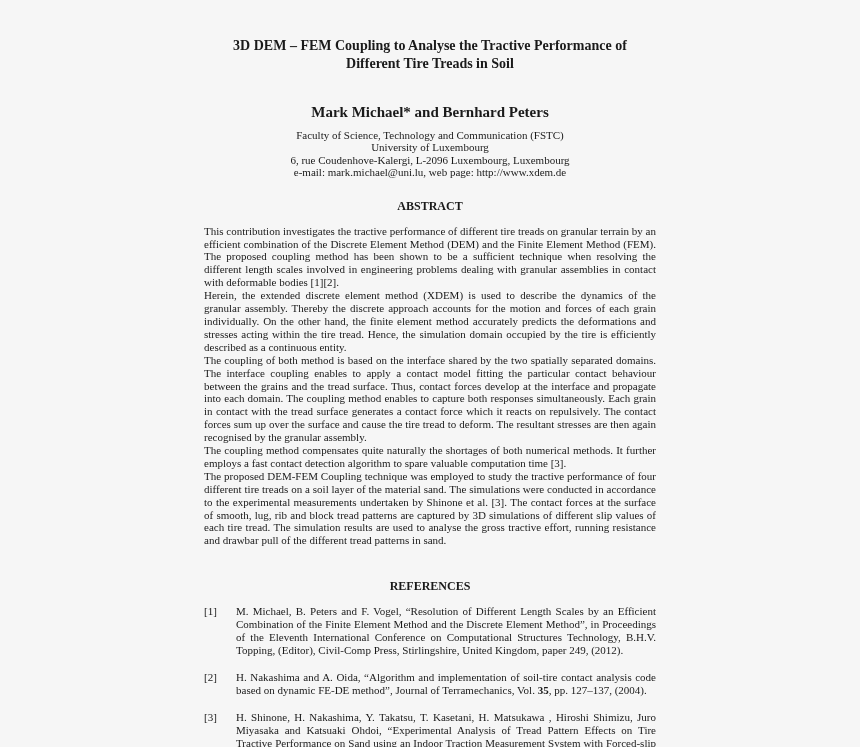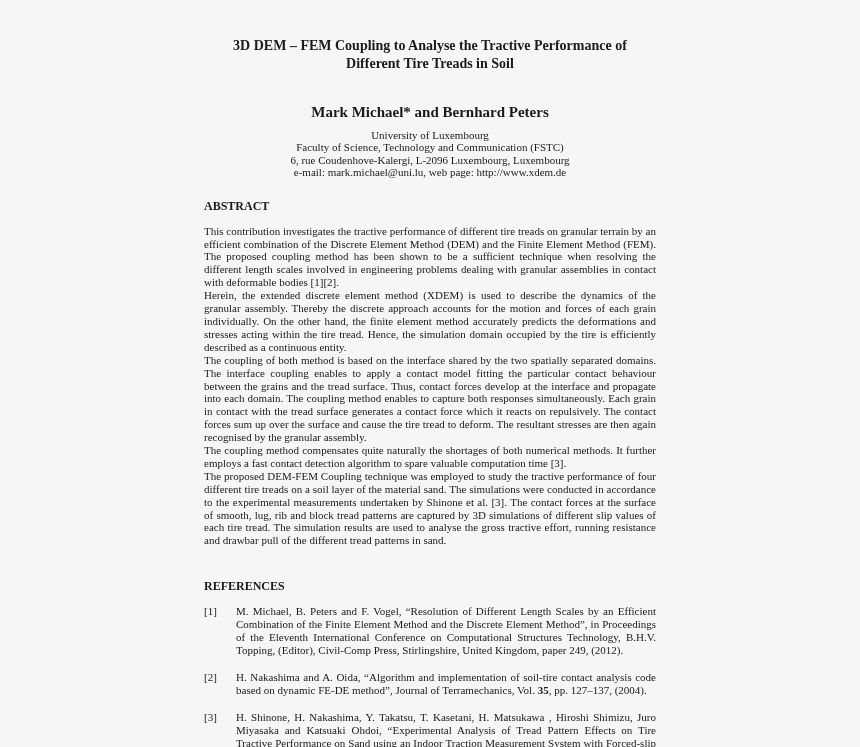--- a/index.html
+++ b/index.html
@@ -34,21 +34,21 @@
   }
   .affiliation {
     font-size: 11px;
     text-align: center;
     line-height: 12.4px;
     margin: 0 0 20px 0;
   }
   .section-heading {
     font-size: 12px;
     font-weight: bold;
-    text-align: left;
+    text-align: center;
     margin: 0 0 11px 0;
   }
   .abstract-body {
     font-size: 11px;
     line-height: 12.9px;
     text-align: justify;
     margin: 0 0 32px 0;
   }
   .abstract-body p {
     margin: 0;
@@ -74,22 +74,22 @@
 <div class="page">
 
   <h1 class="title">
     <span>3D DEM – FEM Coupling to Analyse the Tractive Performance of</span><br>
     <span>Different Tire Treads in Soil</span>
   </h1>
 
   <div class="authors">Mark Michael* and Bernhard Peters</div>
 
   <div class="affiliation">
+      <div>Faculty of Science, Technology and Communication (FSTC)</div>
       <div>University of Luxembourg</div>
-      <div>Faculty of Science, Technology and Communication (FSTC)</div>
       <div>6, rue Coudenhove-Kalergi, L-2096 Luxembourg, Luxembourg</div>
       <div>e-mail: mark.michael@uni.lu, web page: http://www.xdem.de</div>
     </div>
 
   <h2 class="section-heading">ABSTRACT</h2>
 
   <div class="abstract-body">
       <p>This contribution investigates the tractive performance of different tire treads on granular terrain by an efficient combination of the Discrete Element Method (DEM) and the Finite Element Method (FEM). The proposed coupling method has been shown to be a sufficient technique when resolving the different length scales involved in engineering problems dealing with granular assemblies in contact with deformable bodies [1][2].</p>
       <p>Herein, the extended discrete element method (XDEM) is used to describe the dynamics of the granular assembly. Thereby the discrete approach accounts for the motion and forces of each grain individually. On the other hand, the finite element method accurately predicts the deformations and stresses acting within the tire tread. Hence, the simulation domain occupied by the tire is efficiently described as a continuous entity.</p>
       <p>The coupling of both method is based on the interface shared by the two spatially separated domains. The interface coupling enables to apply a contact model fitting the particular contact behaviour between the grains and the tread surface. Thus, contact forces develop at the interface and propagate into each domain. The coupling method enables to capture both responses simultaneously. Each grain in contact with the tread surface generates a contact force which it reacts on repulsively. The contact forces sum up over the surface and cause the tire tread to deform. The resultant stresses are then again recognised by the granular assembly.</p>

